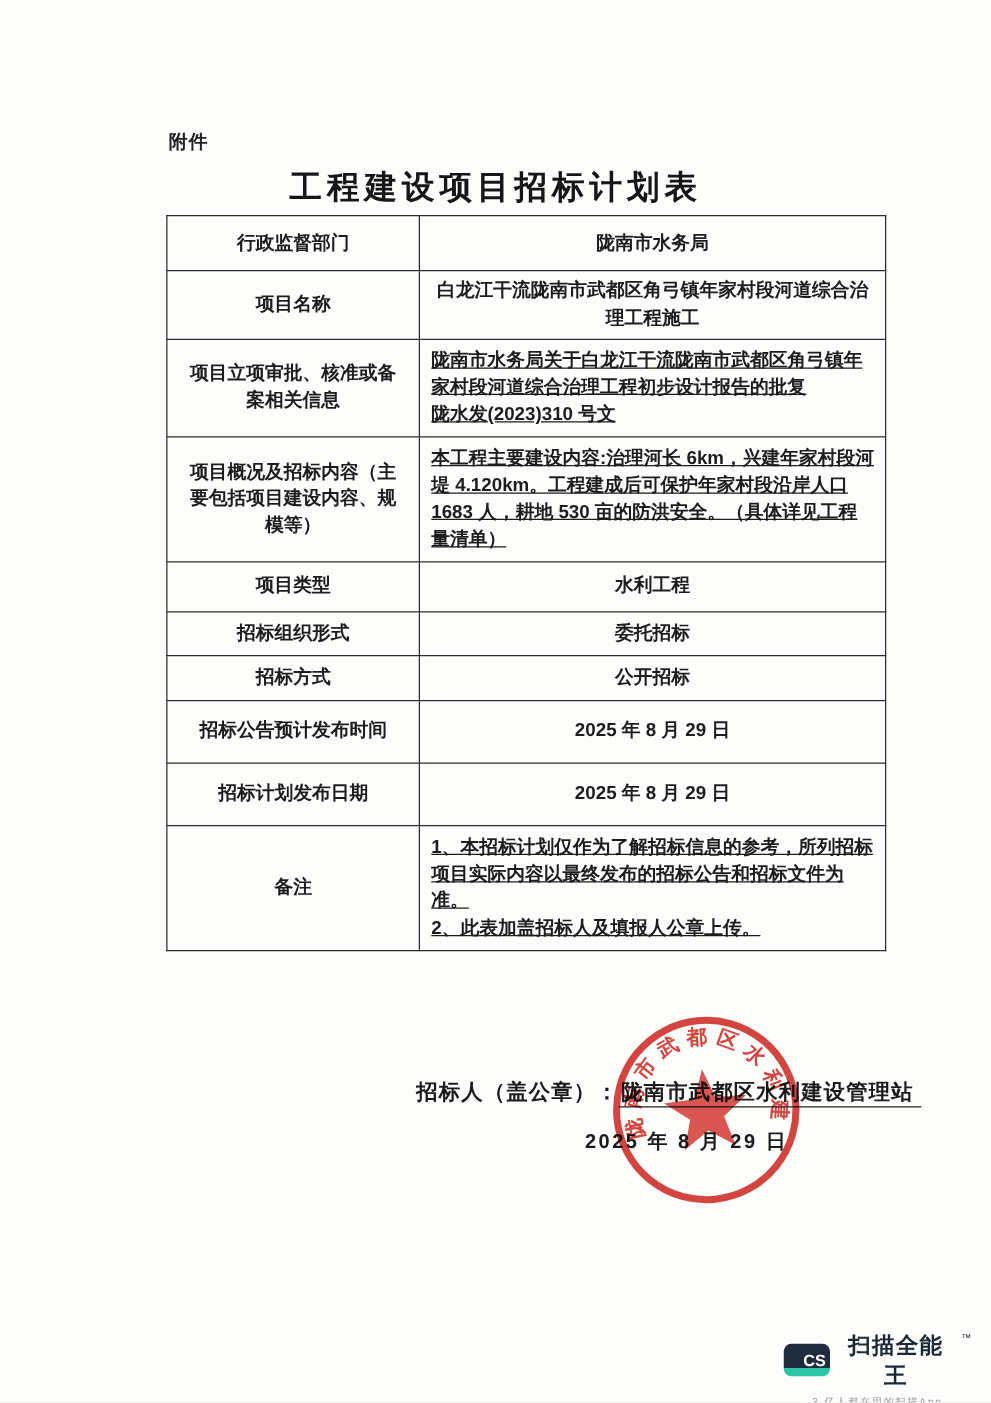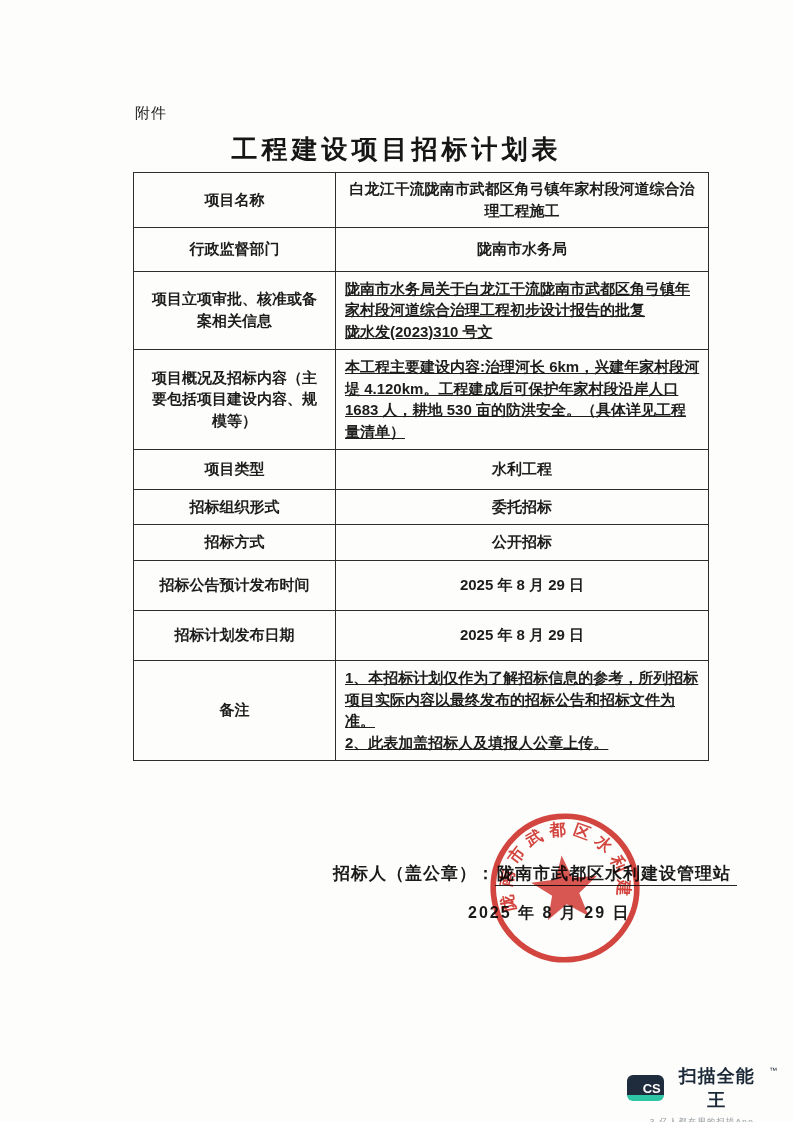--- a/index.html
+++ b/index.html
@@ -4,21 +4,21 @@
 <style>
   html,body{margin:0;padding:0;background:#e8e8e6;}
   .page{
     position:relative;width:793px;height:1122px;margin:0 auto;
     background:#fdfdfb;overflow:hidden;
     font-family:"Liberation Sans","DejaVu Sans",sans-serif;
     color:#1c1c1c;
   }
   .attachment{
     position:absolute;left:135px;top:104px;
-    font-size:15px;font-weight:normal;letter-spacing:1px;color:#222;
+    font-size:15px;font-weight:bold;letter-spacing:1px;color:#222;
   }
   .doc-title{
     position:absolute;left:0;top:132px;width:793px;text-align:center;
     font-size:26px;font-weight:bold;letter-spacing:4px;color:#161616;
   }
   table.plan{
     position:absolute;left:133px;top:172px;width:529px;
     border-collapse:collapse;table-layout:fixed;
   }
   table.plan td{
@@ -76,27 +76,27 @@
 <body>
 
 <div class="page">
 
   <div class="attachment">附件</div>
 
   <div class="doc-title">工程建设项目招标计划表</div>
 
   <table class="plan">
     <tbody>
+    <tr style="height:44px">
+      <td class="lbl">行政监督部门</td>
+      <td class="val">陇南市水务局</td>
+    </tr>
     <tr style="height:50px">
       <td class="lbl">项目名称</td>
       <td class="val">白龙江干流陇南市武都区角弓镇年家村段河道综合治理工程施工</td>
-    </tr>
-    <tr style="height:44px">
-      <td class="lbl">行政监督部门</td>
-      <td class="val">陇南市水务局</td>
     </tr>
     <tr style="height:69px">
       <td class="lbl">项目立项审批、核准或备案相关信息</td>
       <td class="val left">陇南市水务局关于白龙江干流陇南市武都区角弓镇年家村段河道综合治理工程初步设计报告的批复
 陇水发(2023)310 号文</td>
     </tr>
     <tr style="height:93px">
       <td class="lbl">项目概况及招标内容（主要包括项目建设内容、规模等）</td>
       <td class="val left">本工程主要建设内容:治理河长 6km，兴建年家村段河堤 4.120km。工程建成后可保护年家村段沿岸人口 1683 人，耕地 530 亩的防洪安全。（具体详见工程量清单）</td>
     </tr>

